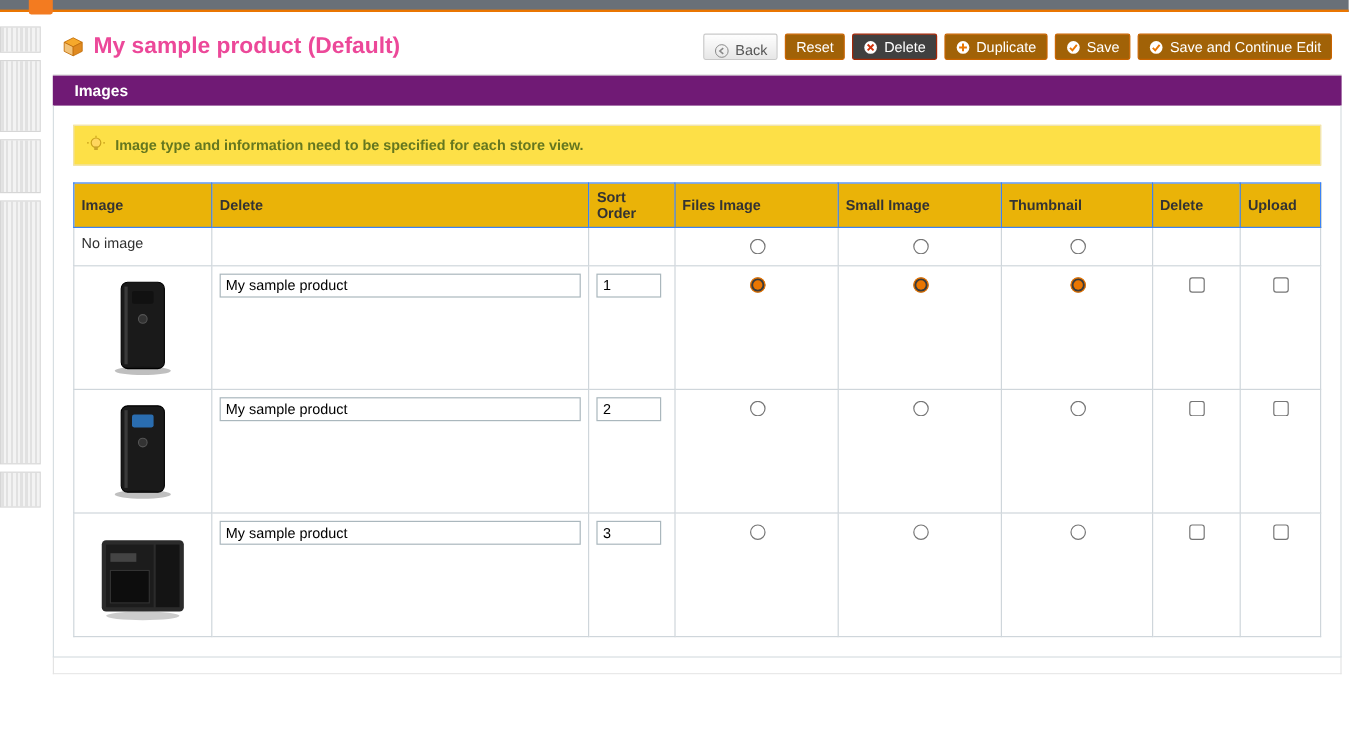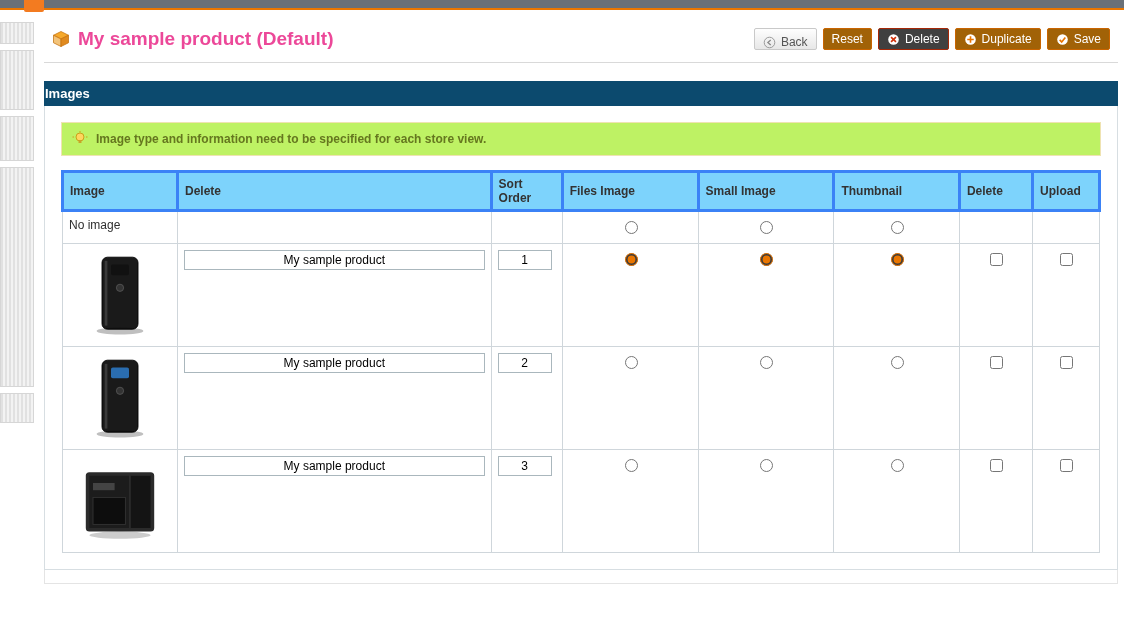--- a/index.html
+++ b/index.html
@@ -81,55 +81,54 @@
     color: #555;
     border-color: #c9c9c9;
     align-items: flex-end;
   }
   .btn.red { background: #404040; border-color: #a52707; }
   .btn .bicon {
     width: 13px; height: 13px; display: inline-flex; align-items: center; justify-content: center;
   }
   .btn .bicon svg { width: 13px; height: 13px; }
   .section-head {
-    margin-top: 18px;
-    background: #0c4a6e;
+    background: #701a75;
     color: #fff;
     font-weight: bold;
     font-size: 13px;
-    padding: 5px 1px;
+    padding: 5px 18px;
   }
   .section-body {
     border: 1px solid #d7dee2;
     border-top: none;
     padding: 16px;
   }
   .notice {
-    background: #bef264;
+    background: #fde047;
     border: 1px solid #efe3b2;
     padding: 8px 10px;
     display: flex;
     align-items: center;
     gap: 8px;
     color: #65771f;
     font-weight: bold;
     font-size: 12px;
     margin-bottom: 14px;
   }
   .notice .bulb { width: 16px; height: 16px; }
   table.grid {
     width: 100%;
     border-collapse: collapse;
     border: 1px solid #cfd6db;
   }
   table.grid th {
     text-align: left;
     font-size: 12px;
-    background: #7dd3fc;
-    border: 3px solid #3b82f6;
+    background: #eab308;
+    border: 1px solid #3b82f6;
     padding: 4px 6px;
     color: #333;
     font-weight: bold;
   }
   table.grid td {
     border: 1px solid #cfd6db;
     padding: 6px;
     vertical-align: top;
     font-size: 12px;
   }
@@ -140,21 +139,20 @@
   .col-small { width: 130px; }
   .col-thumb { width: 120px; }
   .col-excl  { width: 70px; text-align: left; }
   .col-rem   { width: 64px; }
   .center { text-align: center; }
   input[type="text"].txt {
     width: 100%;
     border: 1px solid #aab7bd;
     padding: 2px 4px;
     font-size: 12px;
-    text-align: center;
   }
   input[type="text"].txt.sort { width: 54px; }
   .thumb {
     width: 90px; height: 90px; display: block; margin: 0 auto;
   }
   .thumb svg { width: 100%; height: 100%; }
   .footer-bar {
     background: #d1e0e6;
     border: 1px solid #b9cbd2;
     border-top: none;
@@ -226,20 +224,29 @@
         <span>Duplicate</span>
       </div>
       <div class="btn">
         <span class="bicon">
             <svg viewBox="0 0 16 16">
               <circle cx="8" cy="8" r="6.5" fill="#fff"></circle>
               <path d="M4.5 8.5 L7 11 L11.5 5.5" fill="none" stroke="#EA7601" stroke-width="2"></path>
             </svg>
           </span>
         <span>Save</span>
+      </div>
+      <div class="btn">
+        <span class="bicon">
+            <svg viewBox="0 0 16 16">
+              <circle cx="8" cy="8" r="6.5" fill="#fff"></circle>
+              <path d="M4.5 8.5 L7 11 L11.5 5.5" fill="none" stroke="#EA7601" stroke-width="2"></path>
+            </svg>
+          </span>
+        <span>Save and Continue Edit</span>
       </div>
     </div>
   </div>
 
   <div class="section-head">
     <span>Images</span>
   </div>
 
   <div class="section-body">
 

